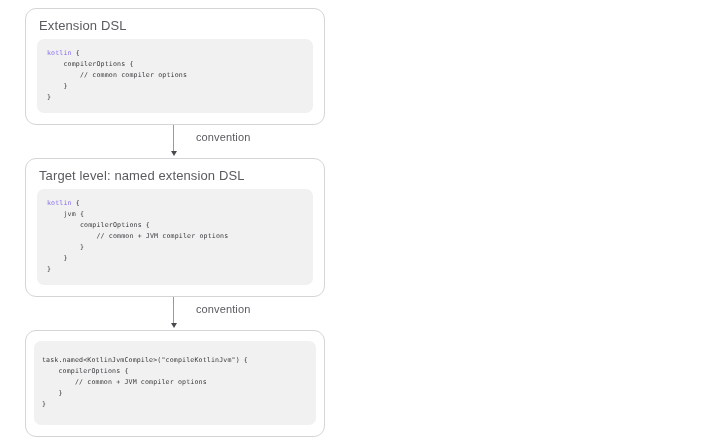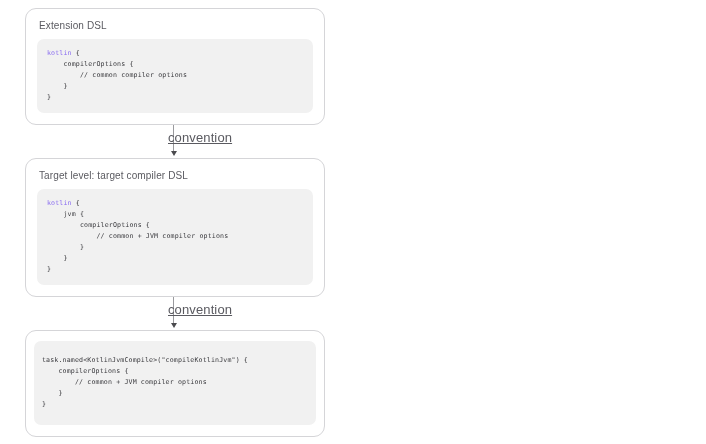--- a/index.html
+++ b/index.html
@@ -29,21 +29,21 @@
   
   .card {
     box-sizing: border-box;
     width: 300px;
     border: 1px solid #d5d5d8;
     border-radius: 11px;
     background: #ffffff;
     padding: 10px 11px 11px 11px;
   }
   .card-title {
-    font-size: 10px;
+    font-size: 13px;
     line-height: 12px;
     color: #5a5a60;
     letter-spacing: 0.12px;
     margin: 1px 0 7px 2px;
     white-space: nowrap;
   }
   
   .code-block {
     background: #f1f1f1;
     border-radius: 7px;
@@ -84,28 +84,27 @@
     left: 145.5px;
     top: 26px;
     width: 0;
     height: 0;
     border-left: 3px solid transparent;
     border-right: 3px solid transparent;
     border-top: 5px solid #4a4a4e;
   }
   .connector .conn-label {
     position: absolute;
-    left: 143px;
+    left: 171px;
     top: 7px;
-    font-size: 13px;
+    font-size: 11px;
     line-height: 11px;
     color: #5a5a60;
     letter-spacing: 0.12px;
     white-space: nowrap;
-    text-decoration: underline;
   }
 </style>
 </head>
 <body>
 
 <div class="canvas">
   <div class="flow">
 
     <div class="card">
       <div class="card-title">Extension DSL</div>
@@ -118,21 +117,21 @@
       </div>
     </div>
 
     <div class="connector">
       <div class="line"></div>
       <div class="head"></div>
       <div class="conn-label">convention</div>
     </div>
 
     <div class="card">
-      <div class="card-title">Target level: target compiler DSL</div>
+      <div class="card-title">Target level: named extension DSL</div>
       <div class="code-block">
         <pre class="code"><span class="kw">kotlin</span> {
     jvm {
         compilerOptions {
             // common + JVM compiler options
         }
     }
 }</pre>
       </div>
     </div>

